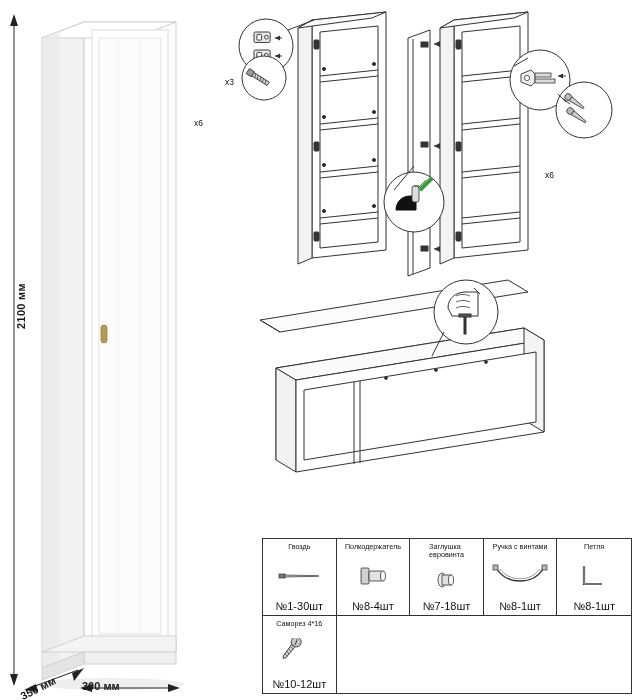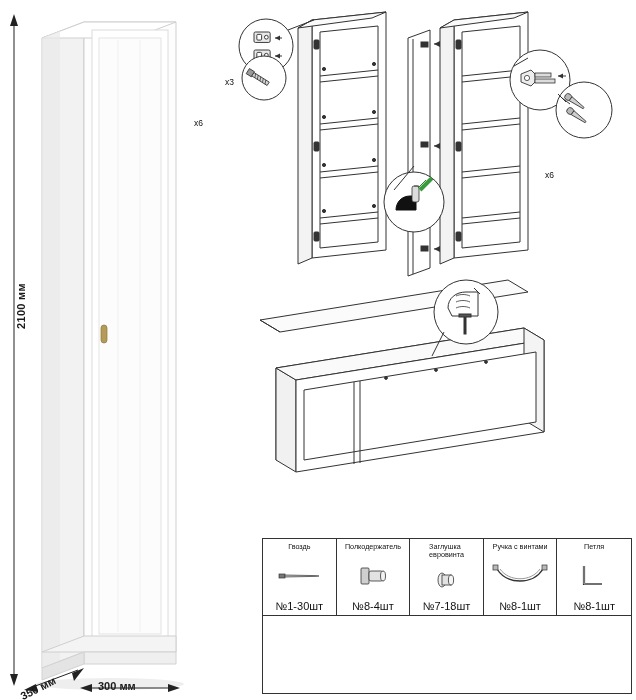--- a/index.html
+++ b/index.html
@@ -135,21 +135,21 @@
       <polygon points="180,688 168,684 168,692" fill="#222" stroke="none"></polygon>
     </g>
     <g stroke="#222" stroke-width="1" fill="none">
       <line x1="30" y1="688" x2="78" y2="670"></line>
       <polygon points="24,690 36,684 38,692" fill="#222" stroke="none"></polygon>
       <polygon points="84,668 72,673 74,681" fill="#222" stroke="none"></polygon>
     </g>
   </svg>
 
   <div class="dim-vert">2100 мм</div>
-  <div class="dim-h" style="left:98px; top:680px;">300 мм</div>
+  <div class="dim-h" style="left:82px; top:680px;">300 мм</div>
   <div class="dim-depth" style="left:24px; top:690px;">350 мм</div>
 
   <svg width="400" height="290" style="position:absolute;left:218px;top:6px">
     <g fill="none" stroke="#333" stroke-width="1">
 
       <g>
 
         <polygon points="94,14 168,6 168,244 94,252" fill="#ffffff"></polygon>
 
         <polygon points="80,22 94,14 94,252 80,258" fill="#f3f3f3"></polygon>
@@ -400,16 +400,32 @@
       <div class="part-title">Петля</div>
       <div class="part-art">
         <svg width="40" height="28" viewBox="0 0 40 28">
           <path d="M10,4 L10,22 L28,22" fill="none" stroke="#333" stroke-width="2.2"></path>
           <path d="M10,4 L10,22 L28,22" fill="none" stroke="#bdbdbd" stroke-width=".9"></path>
         </svg>
       </div>
       <div class="part-code">№8-1шт</div>
     </div>
 
+    <div class="part-cell">
+      <div class="part-title">Саморез 4*16</div>
+      <div class="part-art">
+        <svg width="34" height="30" viewBox="0 0 34 30">
+          <g transform="rotate(38 17 15)">
+            <circle cx="8" cy="8" r="5" fill="#c6c6c6" stroke="#333" stroke-width=".8"></circle>
+            <path d="M7,5 L9,11" stroke="#333" stroke-width=".8"></path>
+            <path d="M6,13 L10,13 L9.6,27 L8,29 L6.4,27 Z" fill="#d4d4d4" stroke="#333" stroke-width=".8"></path>
+            <g stroke="#333" stroke-width=".6">
+              <path d="M6,15 L10,16 M6,18 L10,19 M6,21 L10,22 M6.2,24 L9.8,25"></path>
+            </g>
+          </g>
+        </svg>
+      </div>
+      <div class="part-code">№10-12шт</div>
+    </div>
   </div>
 
   <div class="hidden-text">Схема сборки шкафа-пенала 2100x300x350</div>
 </div>
 
 </body></html>

